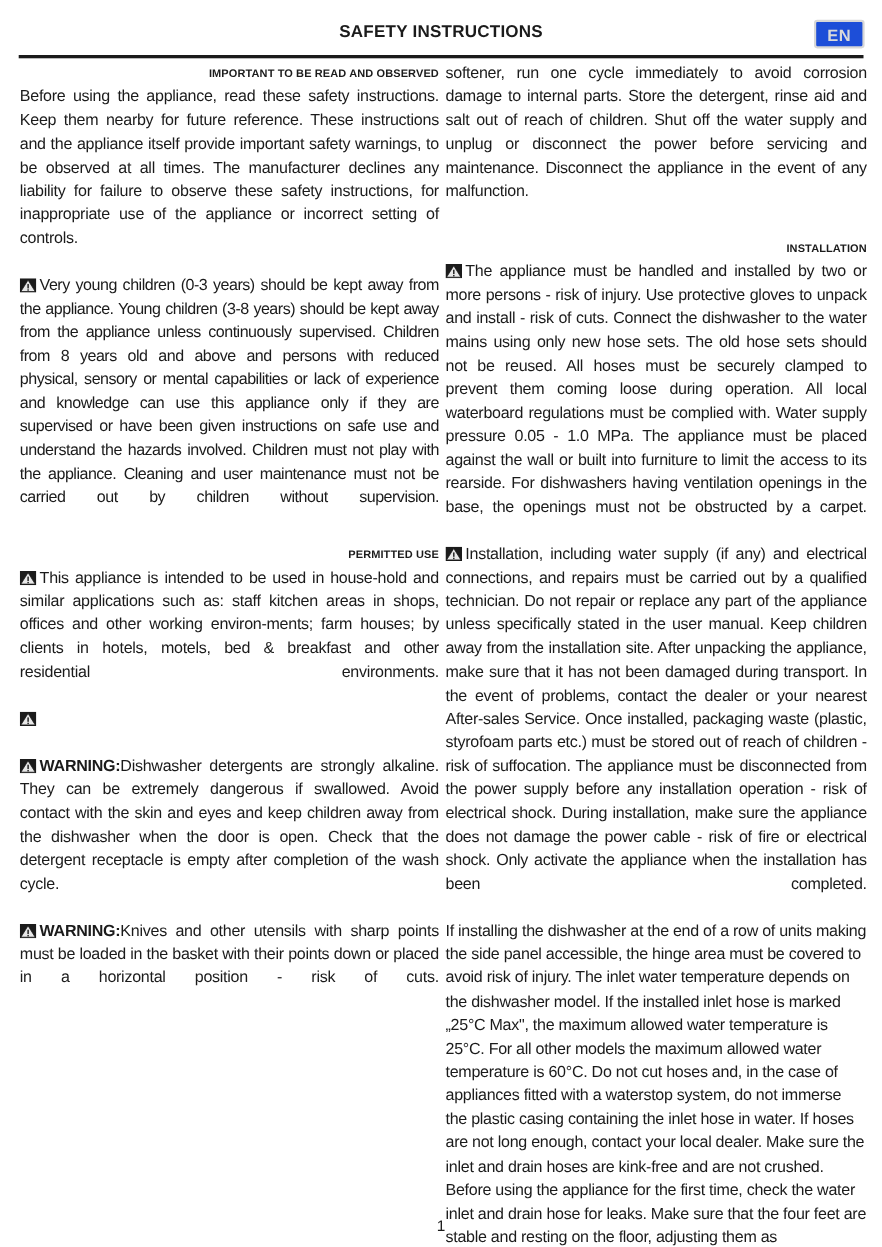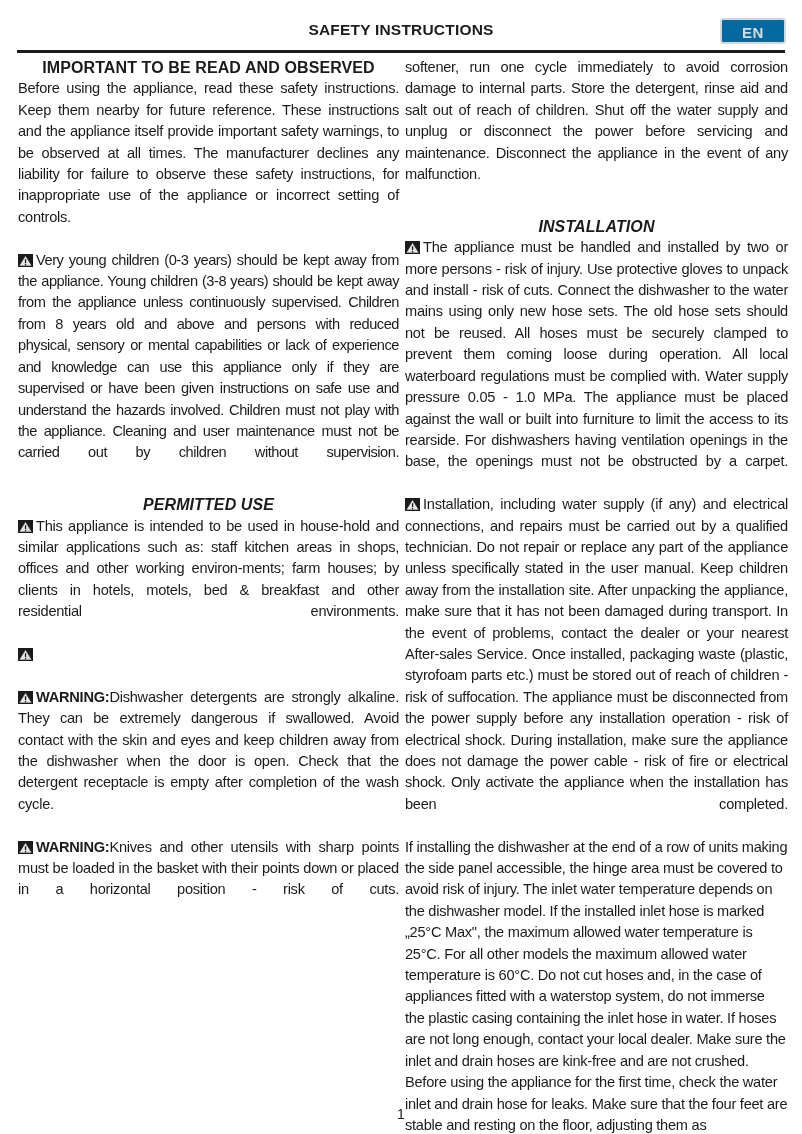--- a/index.html
+++ b/index.html
@@ -32,23 +32,23 @@
     text-align: center;
     font-size: 15.5px;
     font-weight: bold;
     letter-spacing: 0.2px;
     color: #1b1b1b;
   }
   .lang-badge {
     position: absolute;
     right: 16px;
     top: 18px;
-    width: 66px;
+    width: 46px;
     height: 26px;
-    background: #0369a1;
+    background: #1d4ed8;
     border: 2px solid #d7d7d7;
     border-radius: 3px;
     color: #d9d9d9;
     font-size: 15px;
     font-weight: bold;
     line-height: 26px;
     text-align: center;
     letter-spacing: 0.5px;
     box-sizing: border-box;
   }
@@ -78,27 +78,27 @@
     text-align: justify;
     text-justify: inter-word;
     color: #1b1b1b;
   }
   .col-left  { left: 18px; }
   .col-right { left: 405px; width: 383px; }
 
   h2.section-head {
     margin: 0;
     padding: 0;
-    font-size: 16px;
+    font-size: 10px;
     font-weight: bold;
     line-height: 21.4px;
-    text-align: center;
+    text-align: right;
     letter-spacing: 0.1px;
   }
-  h2.section-head.spaced { margin-top: 9px; font-style: italic; }
+  h2.section-head.spaced { margin-top: 9px; }
 
   p.para {
     margin: 0;
     padding: 0;
     text-align: justify;
     text-indent: 0;
   }
   p.para.tight { letter-spacing: -0.25px; }
   p.para.vtight { letter-spacing: -0.45px; }
 

